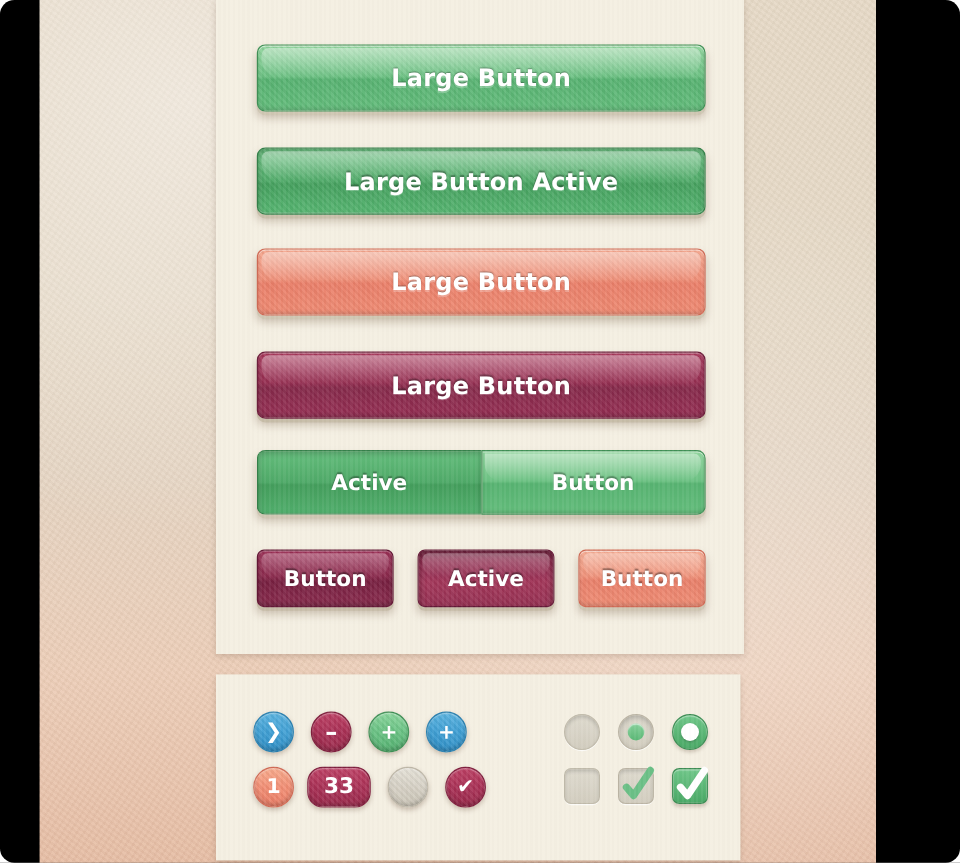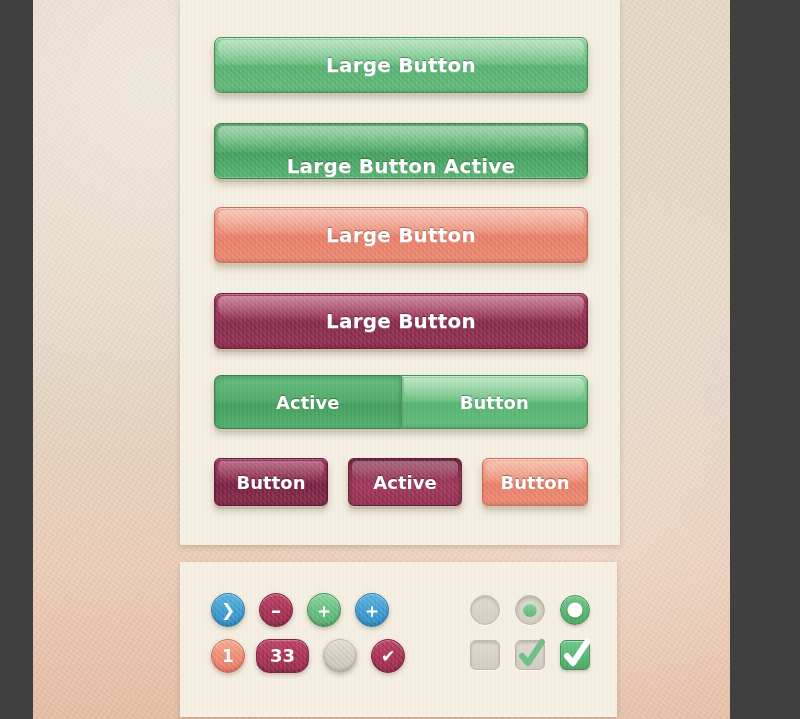--- a/index.html
+++ b/index.html
@@ -1,20 +1,20 @@
 <!DOCTYPE html>
 <html><head>
 <meta charset="utf-8">
 <style>
   html,body{margin:0;padding:0;}
   body{
     width:800px;height:719px;overflow:hidden;background:#ffffff;
     font-family:"DejaVu Sans","Liberation Sans",sans-serif;
   }
-  #stage{position:relative;width:800px;height:719px;background:#404040;}
+  #stage{position:relative;width:800px;height:719px;background:#000000;border-radius:12px;}
 
   
   .backdrop{
     position:absolute;left:33px;top:0;width:697px;height:719px;
     background:
       linear-gradient(180deg,#e6d9c6 0%,#e6d9c6 34%,#e5d4c2 55%,#eccdb7 78%,#e6bda4 100%);
   }
   .backdrop::after{
     content:"";position:absolute;inset:0;
     background:
@@ -235,21 +235,21 @@
 <div id="stage">
 
   <div class="backdrop"></div>
 
   <div class="panel" id="panel-buttons">
 
     <div class="lg-btn g-normal" style="top:37px;">
       <span class="cap">Large Button</span>
     </div>
 
-    <div class="lg-btn g-active" style="top:123px;align-items:flex-end;">
+    <div class="lg-btn g-active" style="top:123px;">
       <span class="cap">Large Button Active</span>
     </div>
 
     <div class="lg-btn s-normal" style="top:207px;">
       <span class="cap">Large Button</span>
     </div>
 
     <div class="lg-btn m-normal" style="top:293px;">
       <span class="cap">Large Button</span>
     </div>

